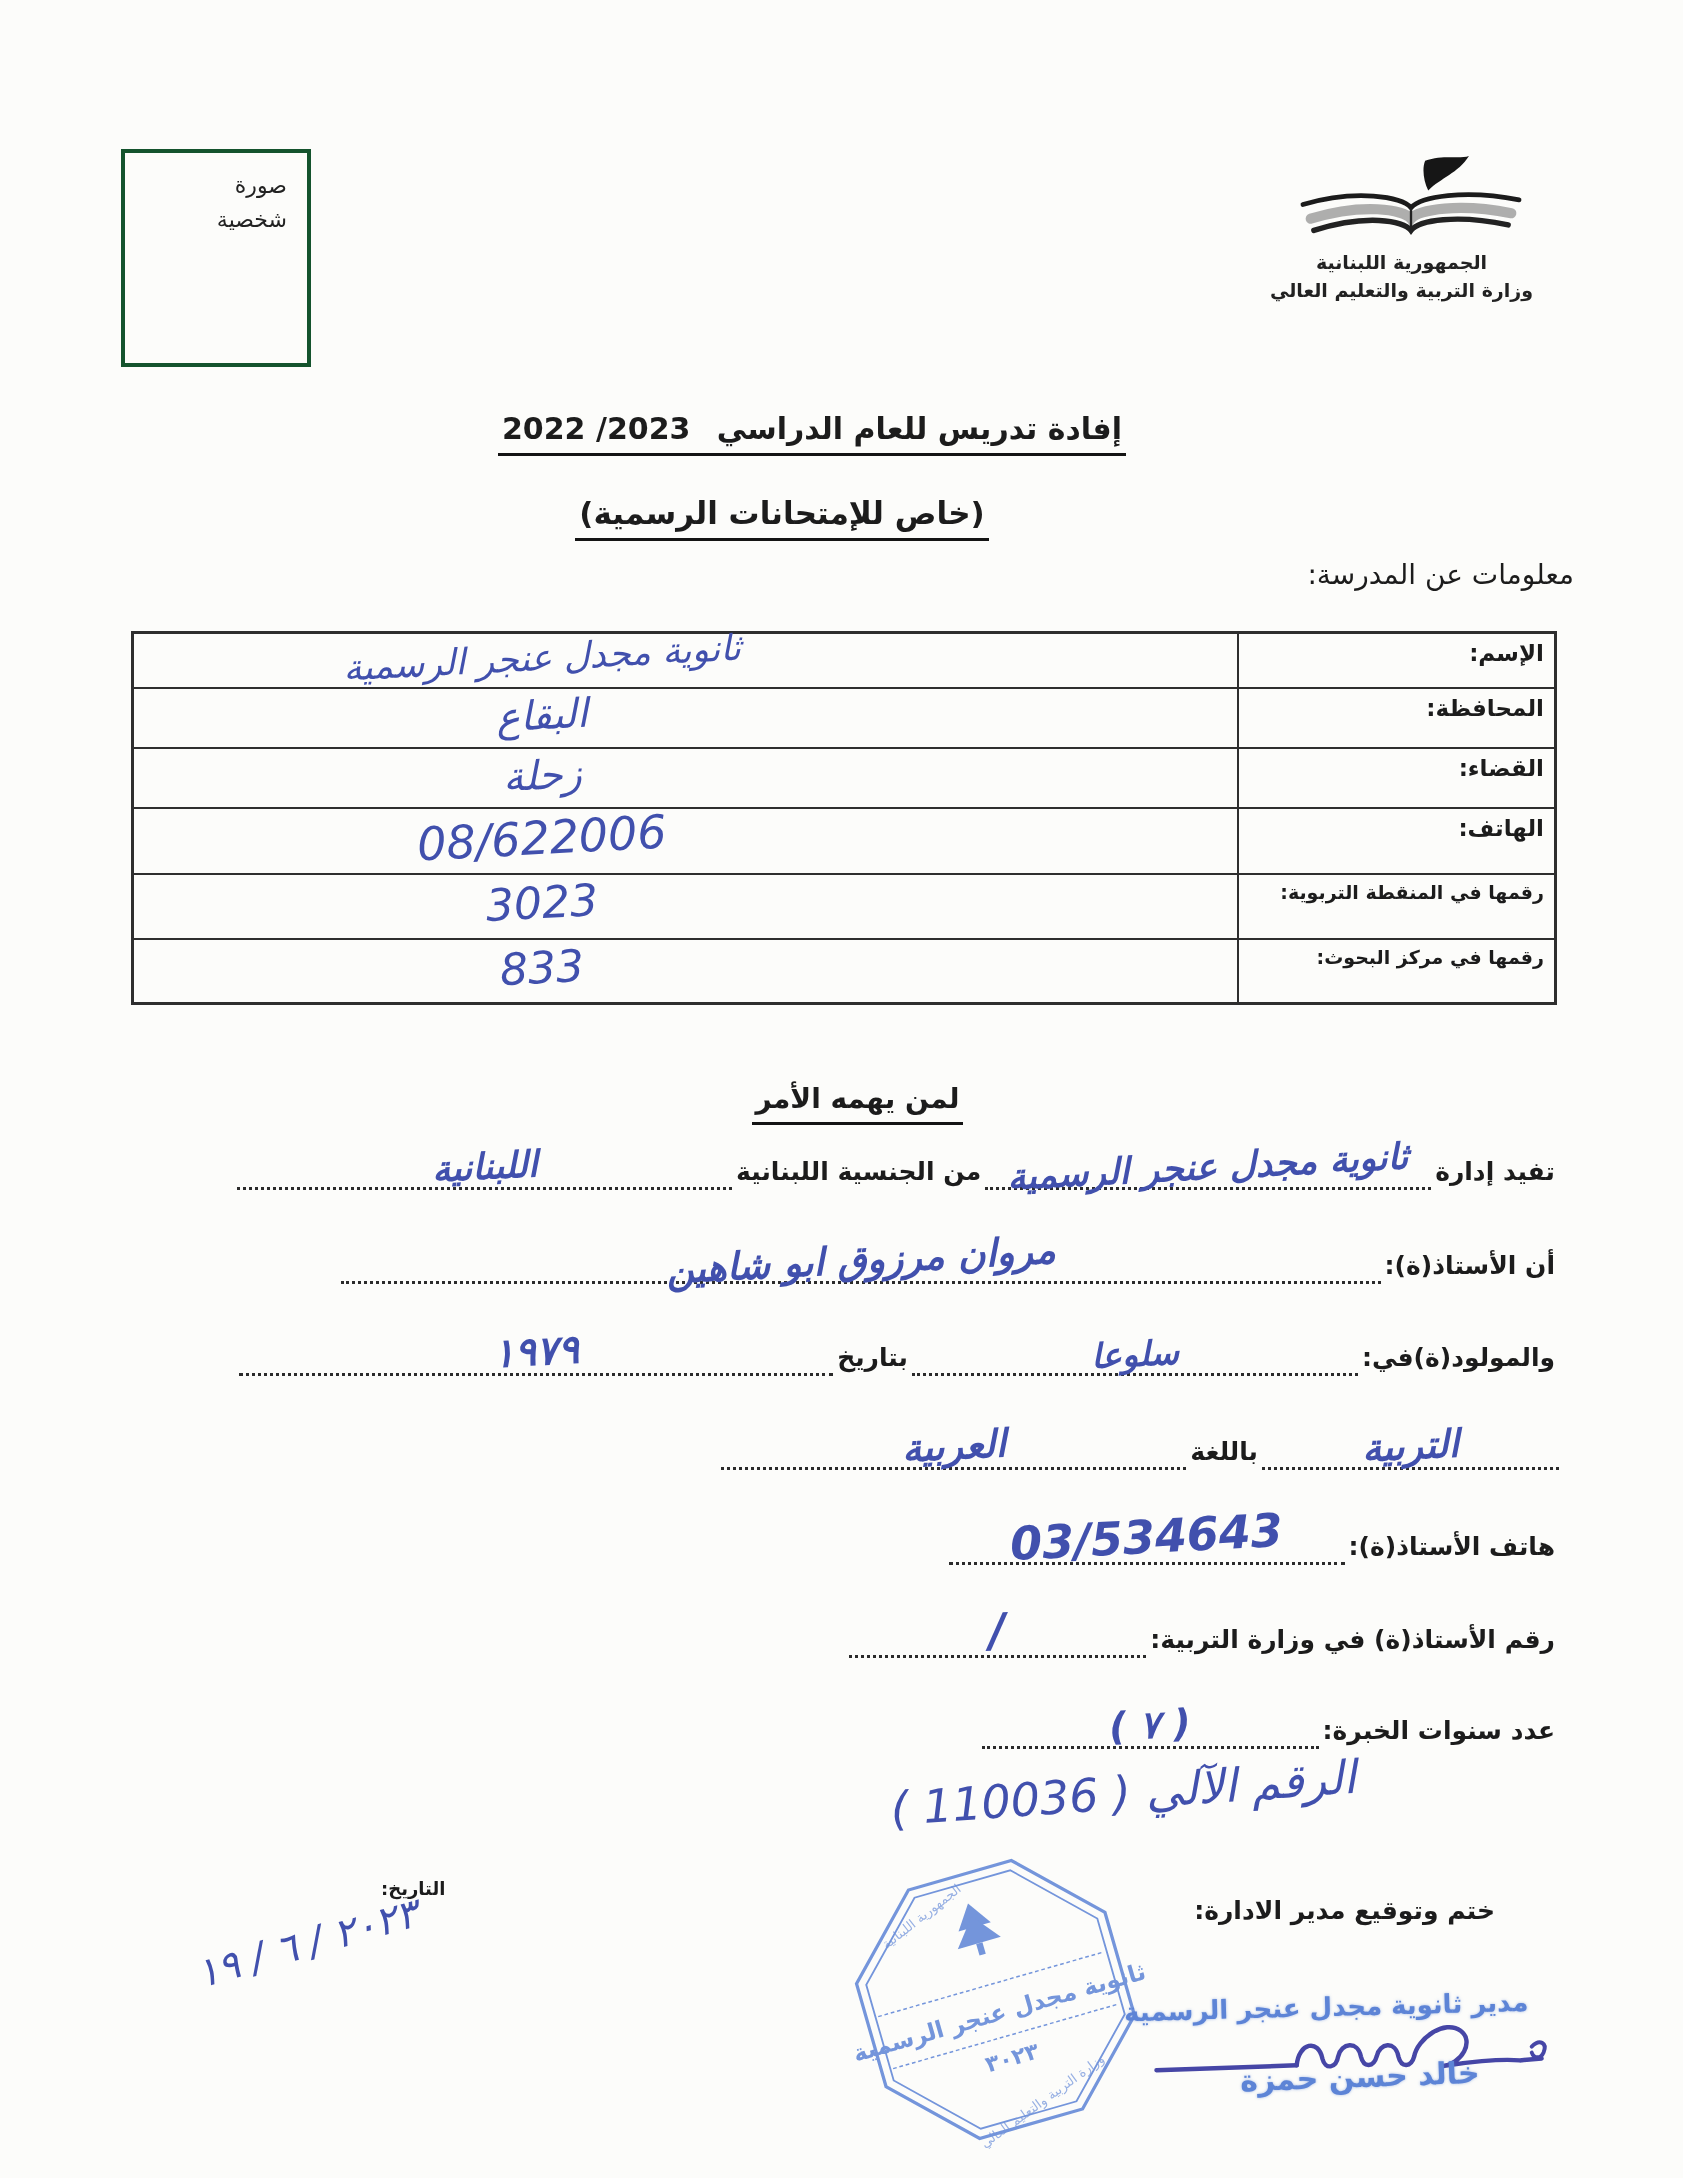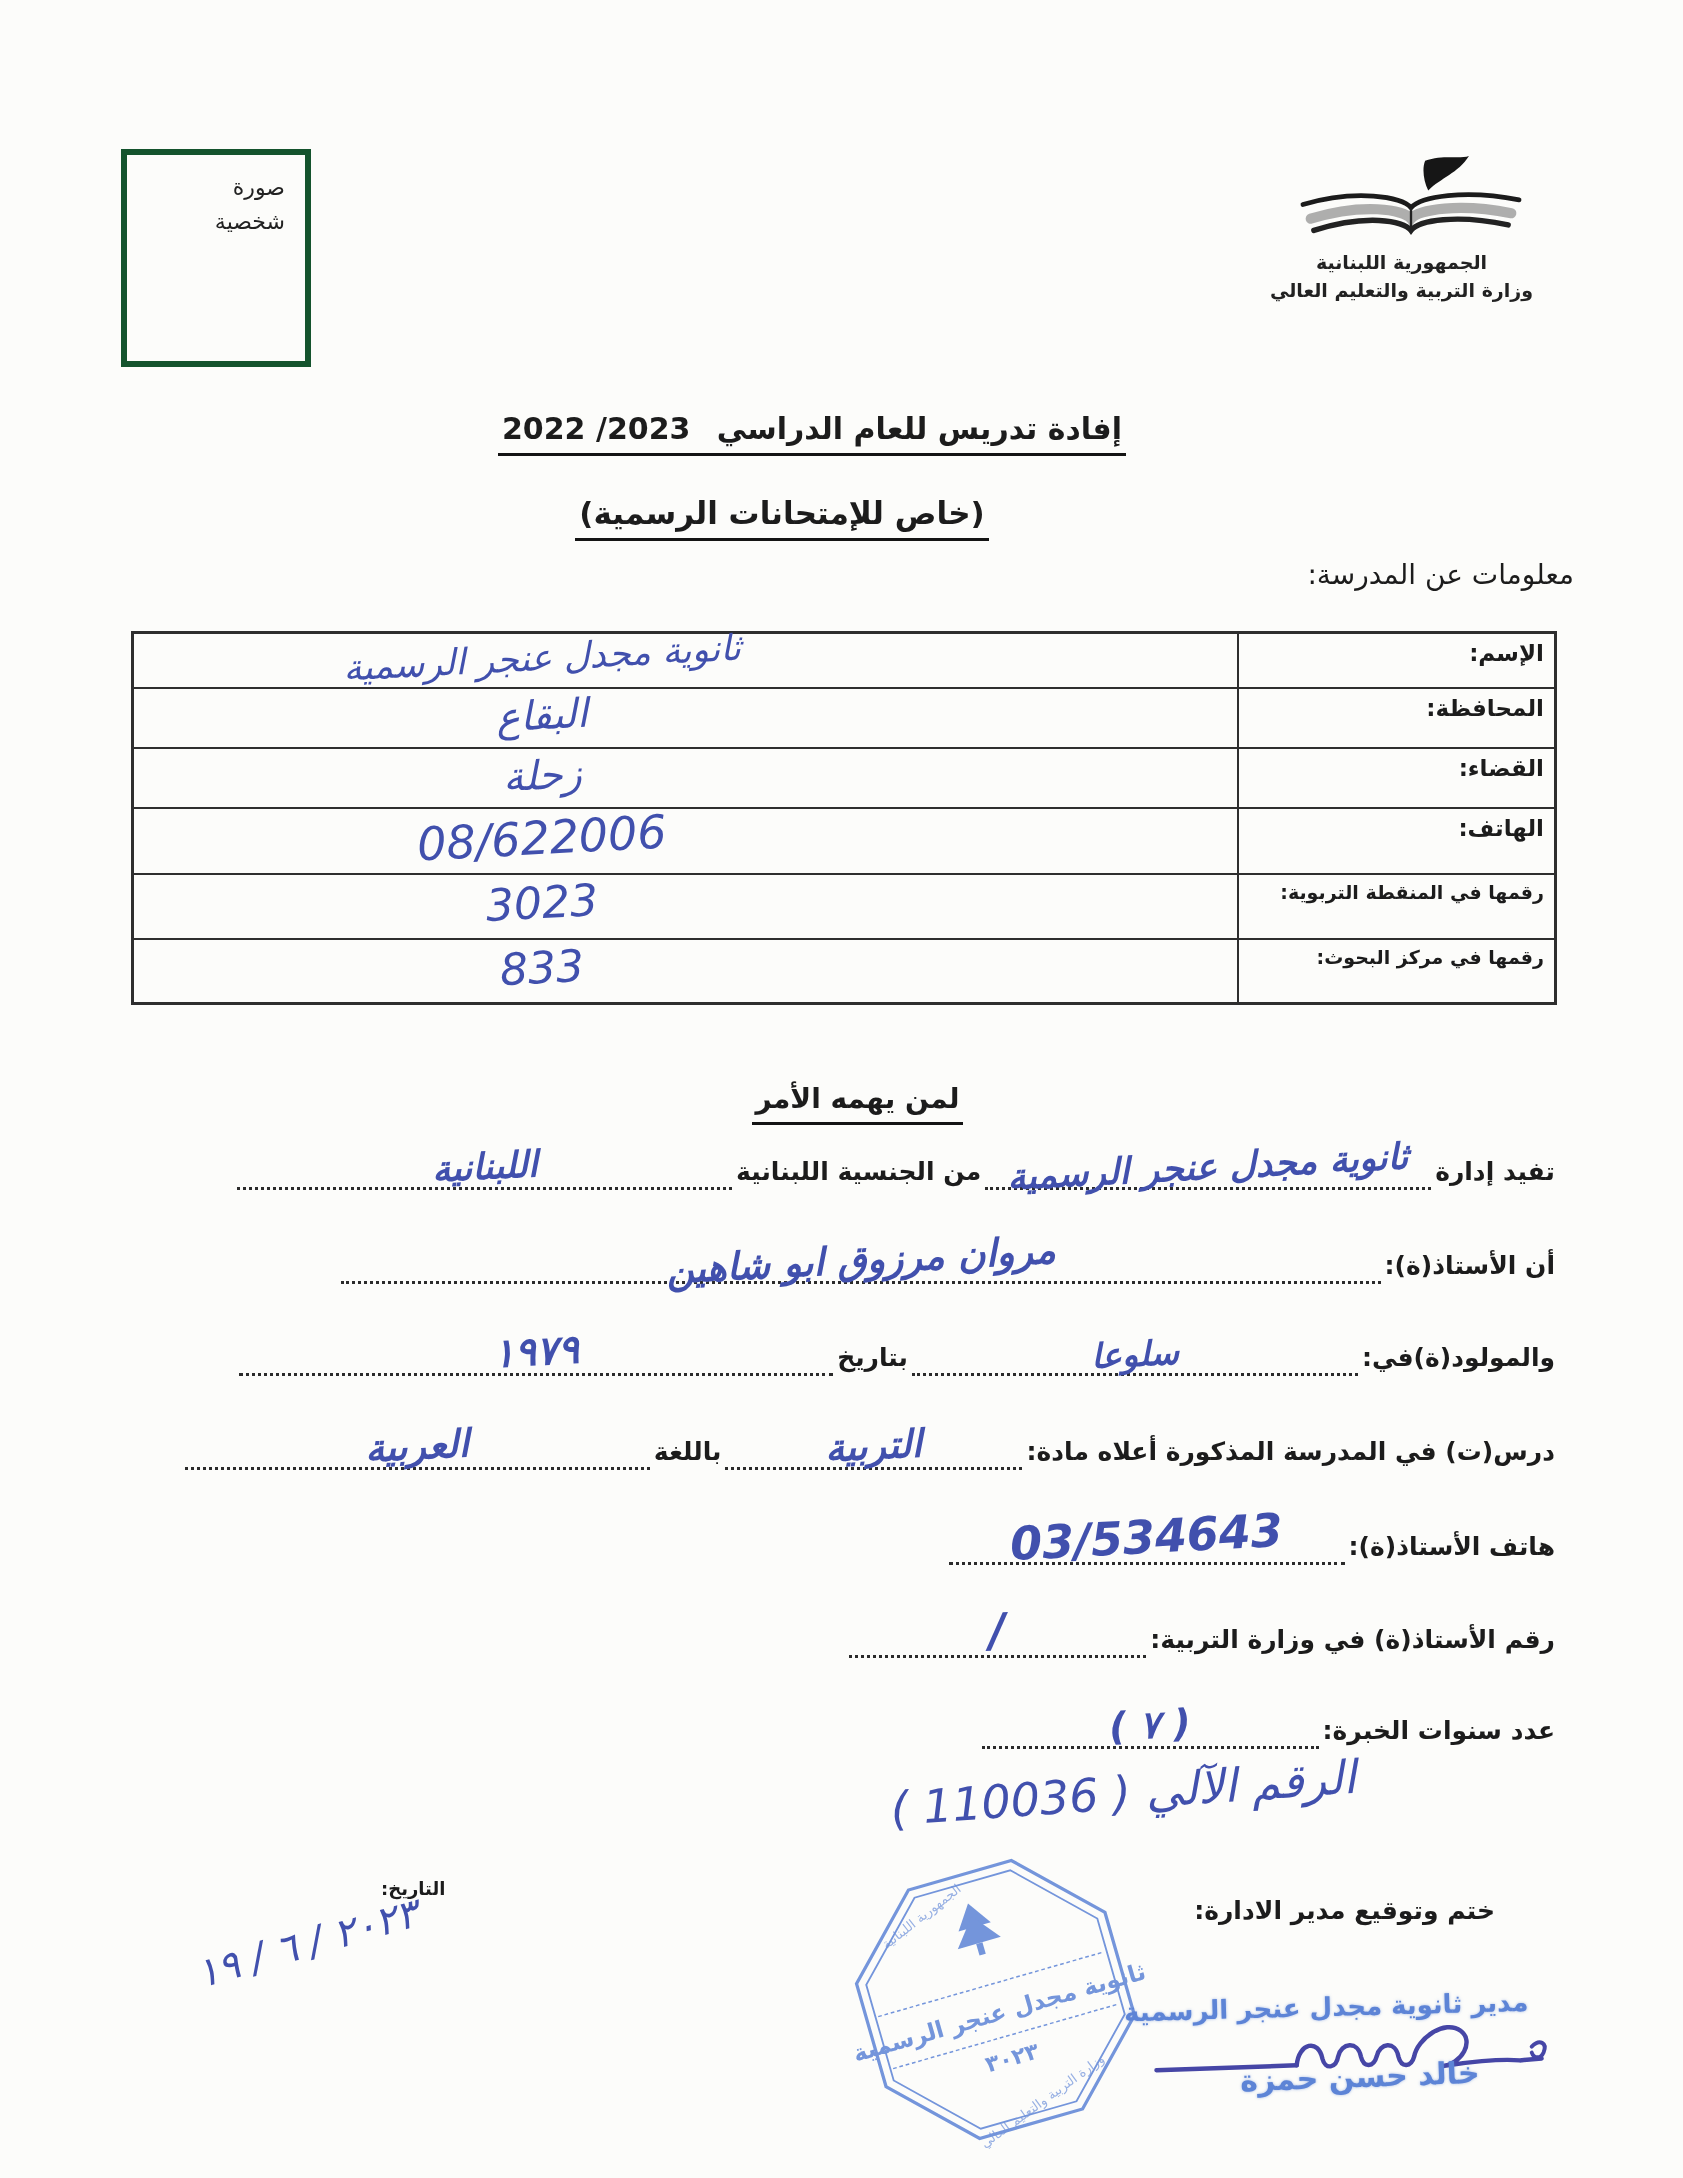--- a/index.html
+++ b/index.html
@@ -8,21 +8,21 @@
     --txt:#1c1c1c;
   }
   html,body{margin:0;padding:0;}
   body{
     width:1683px;height:2178px;position:relative;overflow:hidden;
     background:#fcfcfa;color:var(--txt);
     font-family:"DejaVu Sans","Liberation Sans",sans-serif;
   }
   .abs{position:absolute;}
   
-  .photo-box{left:121px;top:149px;width:190px;height:218px;border:6px solid #14532d;
+  .photo-box{left:121px;top:149px;width:190px;height:218px;border:4px solid #14532d;
     text-align:right;direction:rtl;padding:16px 20px 0 0;box-sizing:border-box;
     font-size:22px;line-height:1.55;color:#222;}
   
   .logo-wrap{left:1287px;top:156px;width:248px;height:94px;}
   .gov-text{left:1233px;top:249px;width:337px;text-align:center;direction:rtl;
     font-weight:bold;font-size:19px;line-height:1.45;color:#222;}
   
   .title-block{left:0;top:411px;width:1624px;text-align:center;direction:rtl;}
   .underlined{display:inline-block;border-bottom:3px solid #141414;padding:0 4px 7px 4px;}
   .doc-title{font-weight:bold;font-size:30px;}
@@ -154,21 +154,20 @@
   <span class="slot" style="width:446px;">
       <span class="hw hw34">سلوعا</span>
     </span>
   <span class="pr">بتاريخ</span>
   <span class="slot" style="width:594px;">
       <span class="hw hw40">١٩٧٩</span>
     </span>
 </div>
 
 <div class="bline" style="top:1426px;">
-  <span class="pr">درس(ت) في المدرسة المذكورة أعلاه مادة:</span>
   <span class="slot" style="width:297px;">
       <span class="hw hw38">التربية</span>
     </span>
   <span class="pr">باللغة</span>
   <span class="slot" style="width:465px;">
       <span class="hw hw38">العربية</span>
     </span>
 </div>
 
 <div class="bline" style="top:1521px;">

